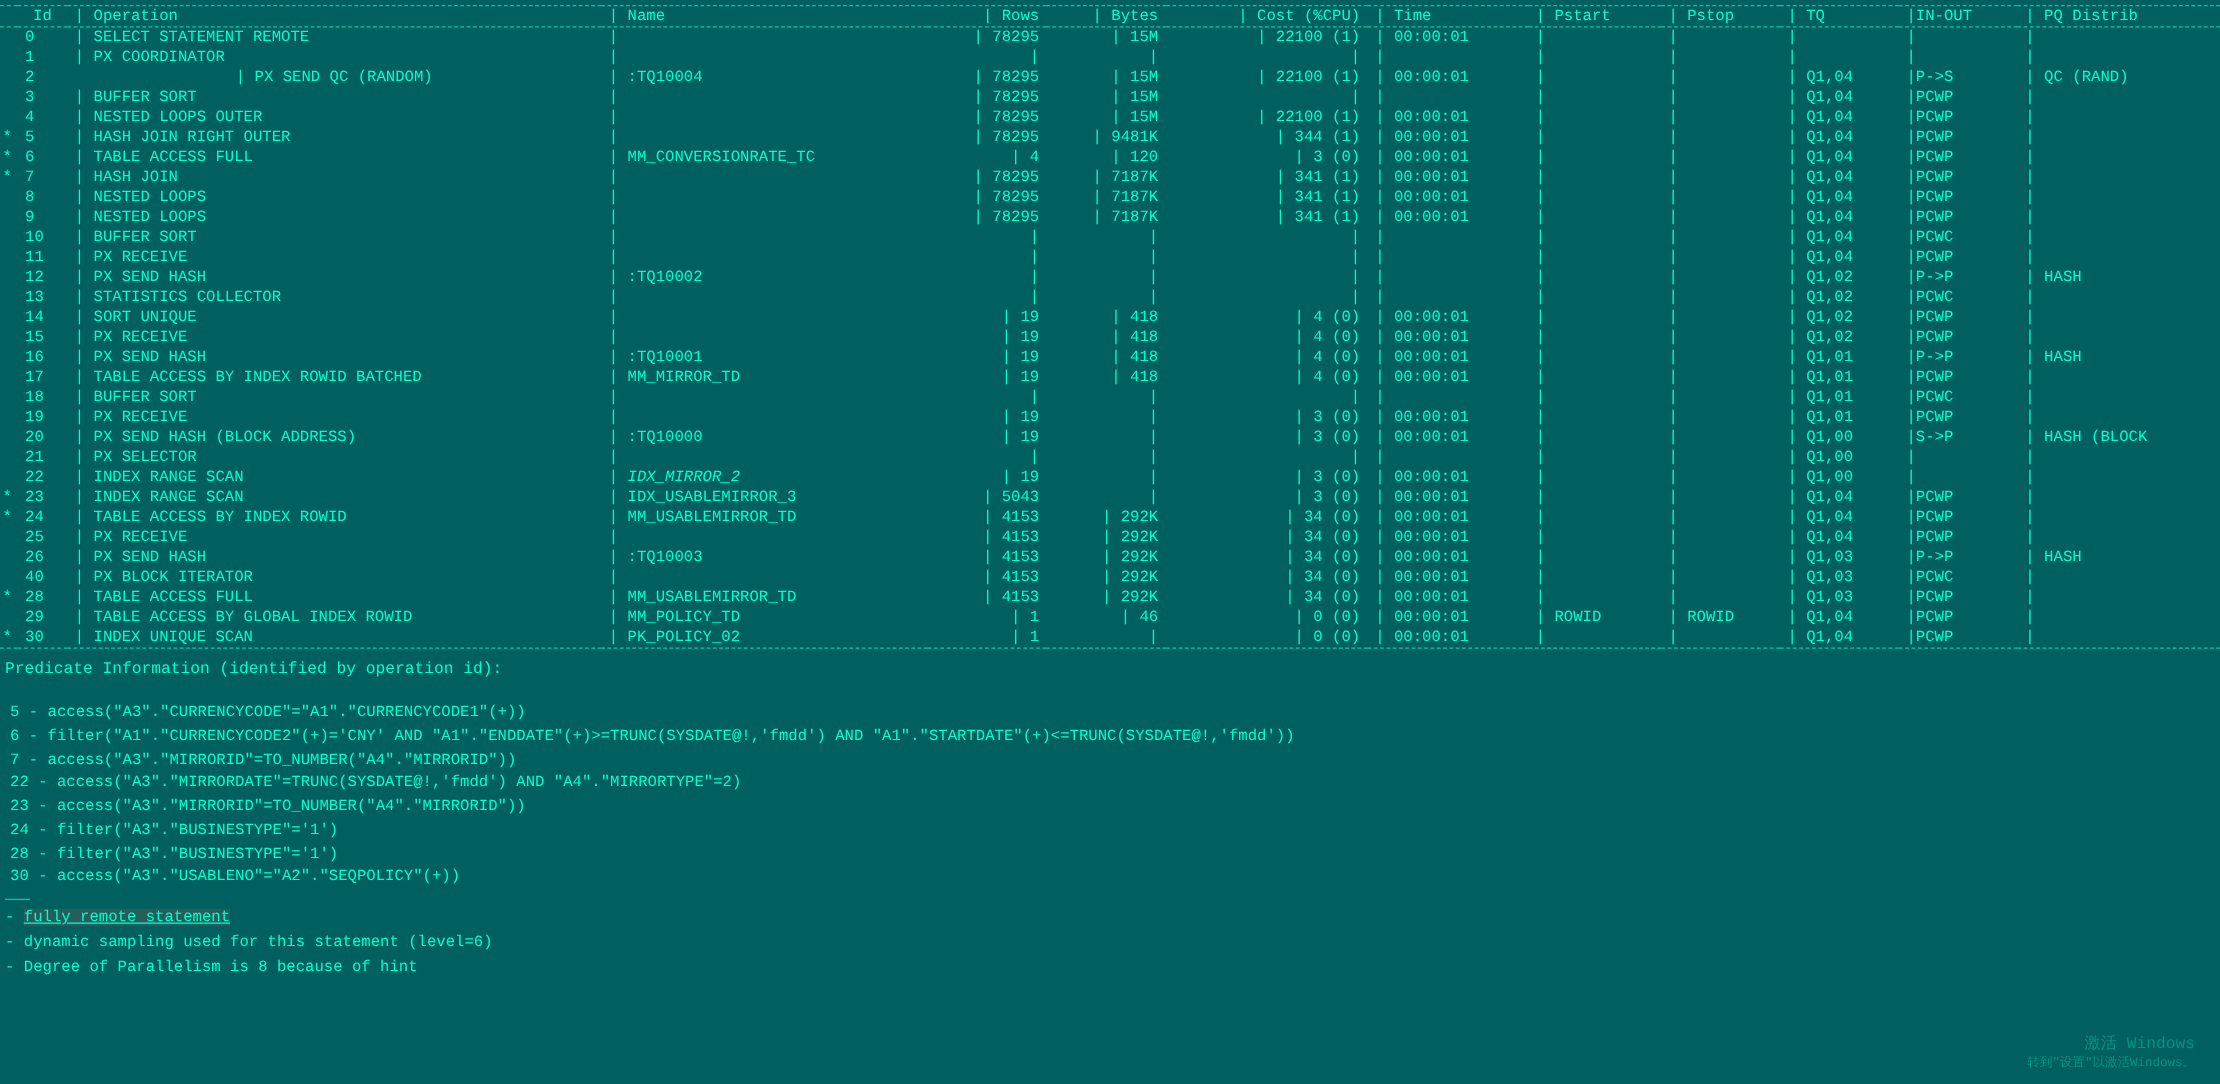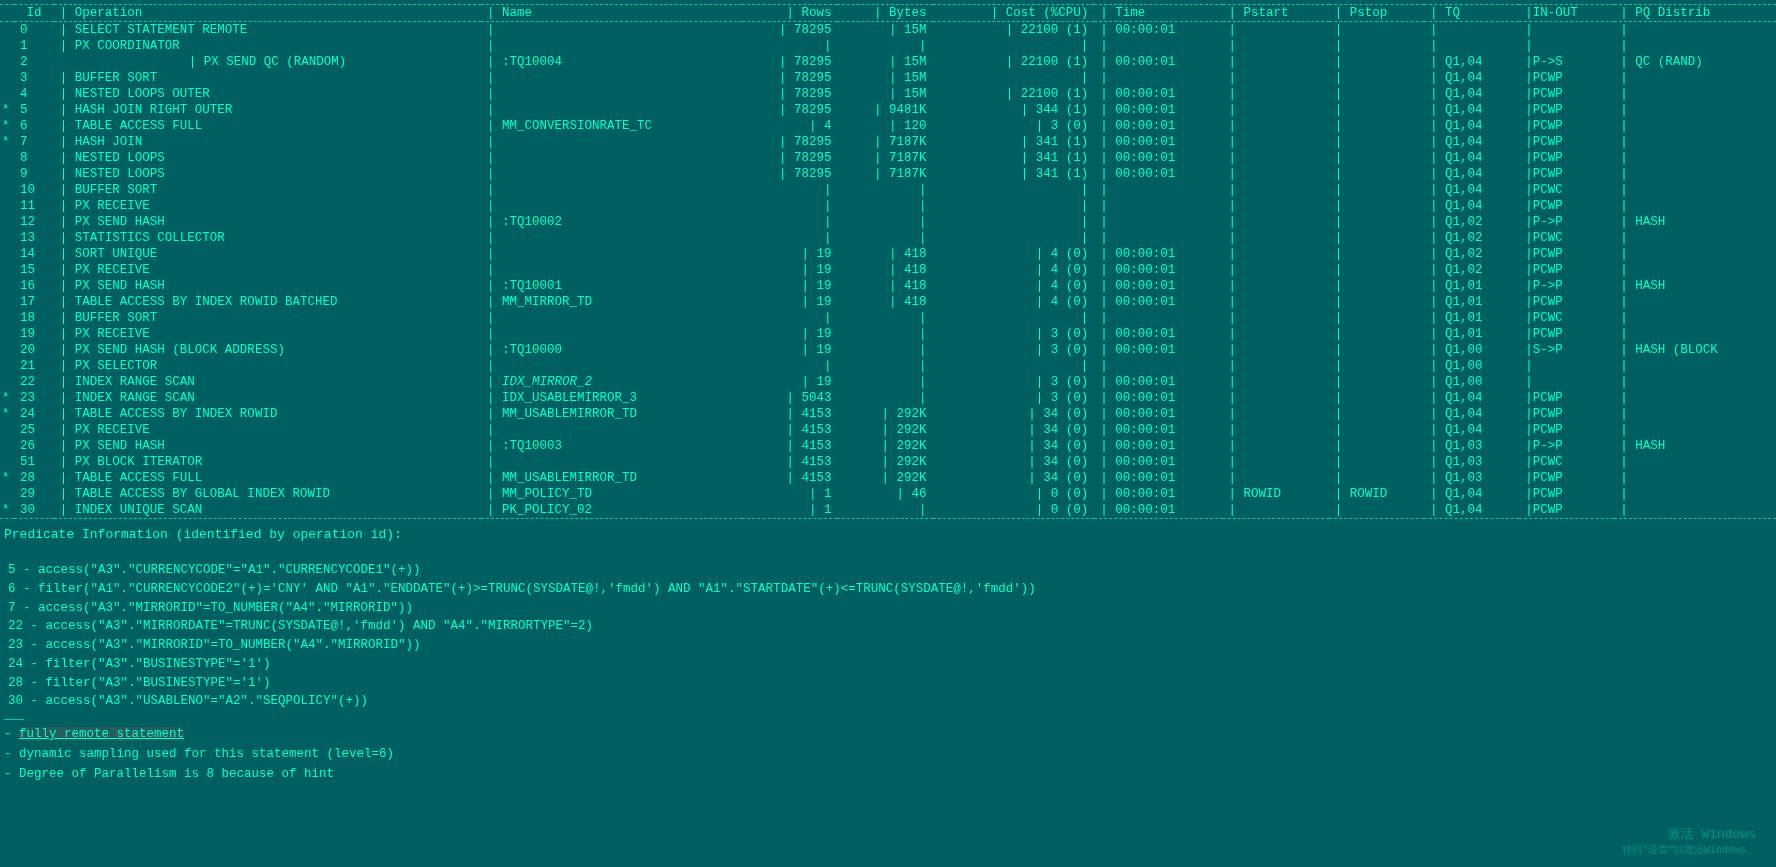--- a/index.html
+++ b/index.html
@@ -500,21 +500,21 @@
           <td style="text-align: right;">| 34 (0)</td>
           <td>| 00:00:01</td>
           <td>| </td>
           <td>| </td>
           <td>| Q1,03</td>
           <td>|P-&gt;P</td>
           <td>| HASH</td>
         </tr>
         <tr>
           <td style="width: 14px; padding-left: 2px; padding-right: 0px;"></td>
-          <td>51</td>
+          <td>40</td>
           <td style="text-align: left;">|                   PX BLOCK ITERATOR</td>
           <td style="text-align: left;">| </td>
           <td style="text-align: right;">| 4153</td>
           <td style="text-align: right;">| 292K</td>
           <td style="text-align: right;">| 34 (0)</td>
           <td>| 00:00:01</td>
           <td>| </td>
           <td>| </td>
           <td>| Q1,03</td>
           <td>|PCWC</td>

